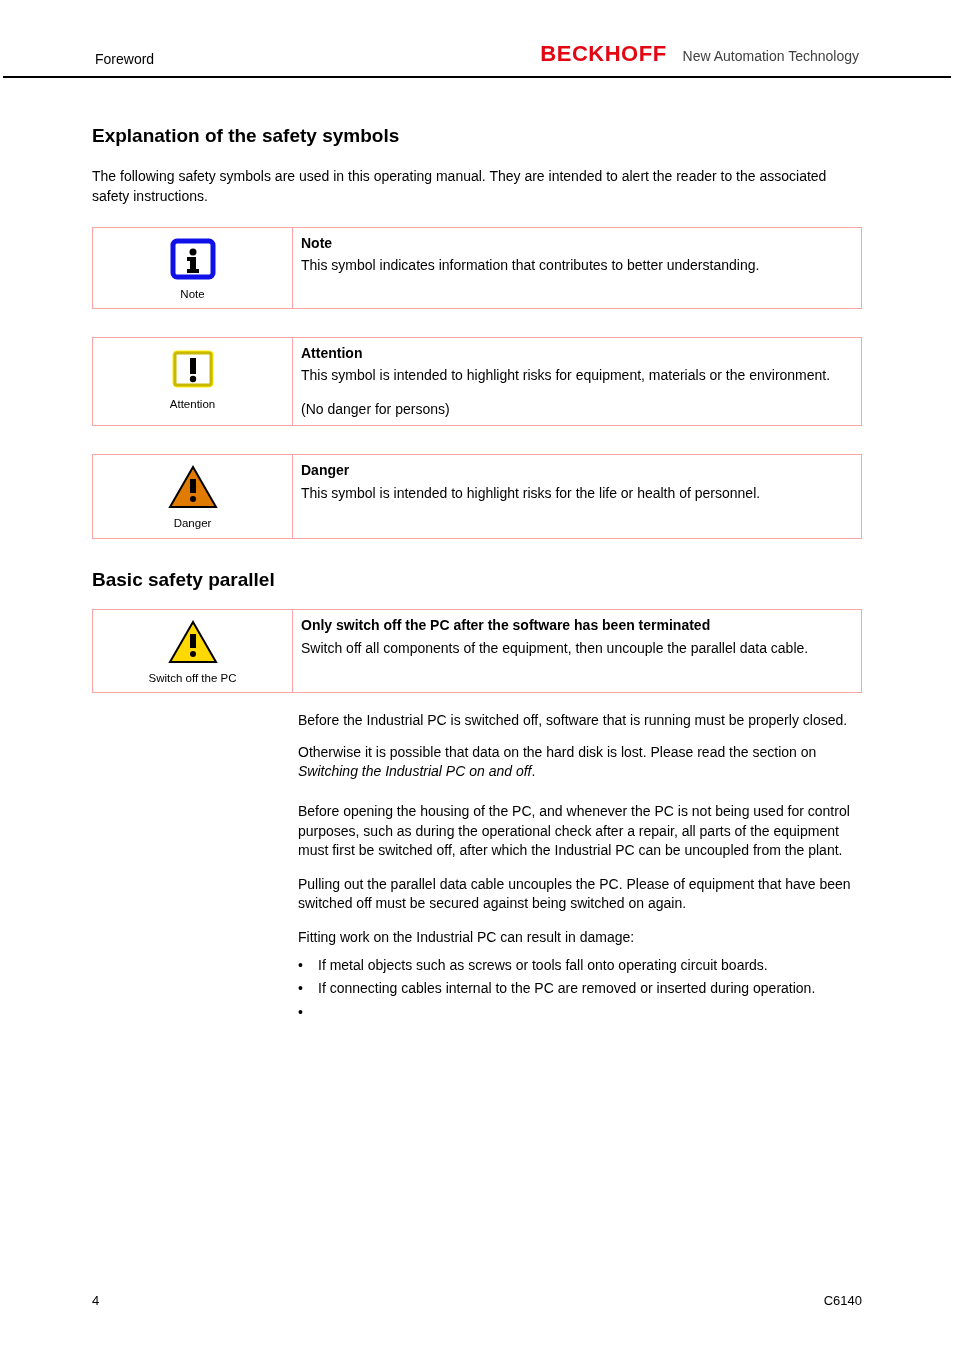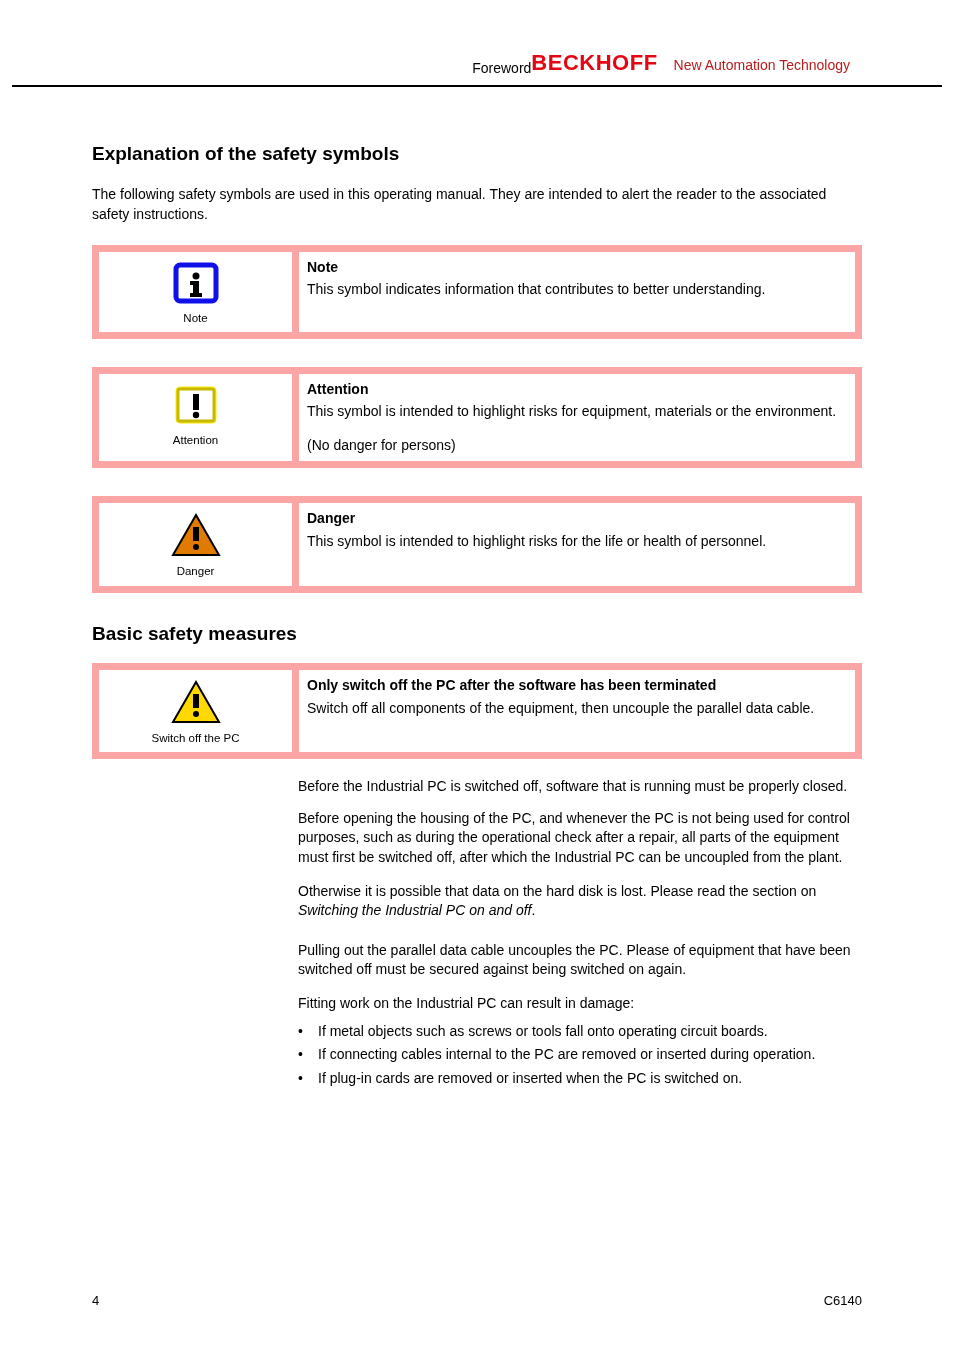--- a/index.html
+++ b/index.html
@@ -8,53 +8,53 @@
       height: 1350px;
       font-family: Arial, Helvetica, sans-serif;
       background: #fff;
       color: #000;
       position: relative;
       font-size: 14px;
       line-height: 1.4;
     }
     .header {
       display: flex;
-      justify-content: flex-end;
+      justify-content: space-between;
       align-items: flex-end;
       padding: 36px 92px 6px 92px;
       border-bottom: 2px solid #000;
-      margin: 12px;
+      margin: 3px;
     }
     .hdr-left { font-size: 14px; }
     .logo { display: flex; align-items: baseline; }
     .logo-main {
       font-weight: 800;
       font-size: 22px;
       letter-spacing: 0.5px;
       color: #E30613;
       font-family: Arial, sans-serif;
     }
     .logo-sub {
       font-size: 14px;
-      color: #b91c1c;
+      color: #404040;
       padding-left: 16px;
     }
     .content { padding: 42px 92px 0 92px; }
     .h2 {
       font-size: 19px;
       font-weight: bold;
       margin-bottom: 18px;
     }
     .table {
       width: 100%;
       border-collapse: collapse;
       margin-bottom: 28px;
     }
     .table td {
-      border: 7px solid #fca5a5;
+      border: 1px solid #fca5a5;
       vertical-align: top;
       padding: 6px 8px;
     }
     .table td.icon-cell {
       width: 200px;
       text-align: center;
       vertical-align: top;
       padding-top: 10px;
       padding-bottom: 6px;
     }
@@ -145,21 +145,21 @@
         <div class="box-caption">Danger</div>
       </td>
       <td>
         <div class="box-title">Danger</div>
         <div>This symbol is intended to highlight risks for the life or health of personnel.</div>
       </td>
     </tr>
   </tbody>
     </table>
 
-  <div class="section-title">Basic safety measures</div>
+  <div class="section-title">Basic safety parallel</div>
 
   <table class="table" style="margin-bottom:18px;">
     <tbody>
         <tr>
       <td class="icon-cell">
         <svg class="icon" width="50" height="44" viewBox="0 0 50 44">
           <polygon points="25,2 48,42 2,42" fill="#FFD800" stroke="#000" stroke-width="2"></polygon>
           <rect x="22" y="14" width="6" height="14" fill="#000"></rect>
           <circle cx="25" cy="34" r="3" fill="#000"></circle>
         </svg>
@@ -168,45 +168,44 @@
       <td>
         <div class="box-title">Only switch off the PC after the software has been terminated</div>
         <div>Switch off all components of the equipment, then uncouple the parallel data cable.</div>
       </td>
     </tr>
   </tbody>
     </table>
 
   <p style="margin-left:206px; margin-bottom:12px;">Before the Industrial PC is switched off, software that is running must be properly closed.</p>
 
-  <p style="margin-left:206px; margin-bottom:14px;">Before opening the housing of the PC, and whenever the PC is not being used for control purposes, such as during the operational check after a repair, all parts of the equipment must first be switched off, after which the Industrial PC can be uncoupled from the plant.</p>
-
   <p style="margin-left:206px; margin-bottom:20px;">
     <span>Otherwise it is possible that data on the hard disk is lost. Please read the section on</span>
     <span style="font-style:italic;">Switching the Industrial PC on and off</span>.
   </p>
+
+  <p style="margin-left:206px; margin-bottom:14px;">Before opening the housing of the PC, and whenever the PC is not being used for control purposes, such as during the operational check after a repair, all parts of the equipment must first be switched off, after which the Industrial PC can be uncoupled from the plant.</p>
 
   <p style="margin-left:206px; margin-bottom:14px;">Pulling out the parallel data cable uncouples the PC. Please of equipment that have been switched off must be secured against being switched on again.</p>
 
 
 
   <p style="margin-left:206px; margin-bottom:8px;">Fitting work on the Industrial PC can result in damage:</p>
 
   <ul style="margin-left:206px; list-style:none;">
     <li style="display:flex; margin-bottom:4px;">
       <span style="width:20px;">•</span>
         <span>If metal objects such as screws or tools fall onto operating circuit boards.</span>
     </li>
     <li style="display:flex; margin-bottom:4px;">
       <span style="width:20px;">•</span>
         <span>If connecting cables internal to the PC are removed or inserted during operation.</span>
     </li>
     <li style="display:flex;">
       <span style="width:20px;">•</span>
-        <span>If plug-in cards are removed or inserted when the PC is switched on.</span>
     </li>
   </ul>
 </div>
 
 <div class="footer">
   <span>4</span>
   <span>C6140</span>
 </div>
 
 </body></html>

